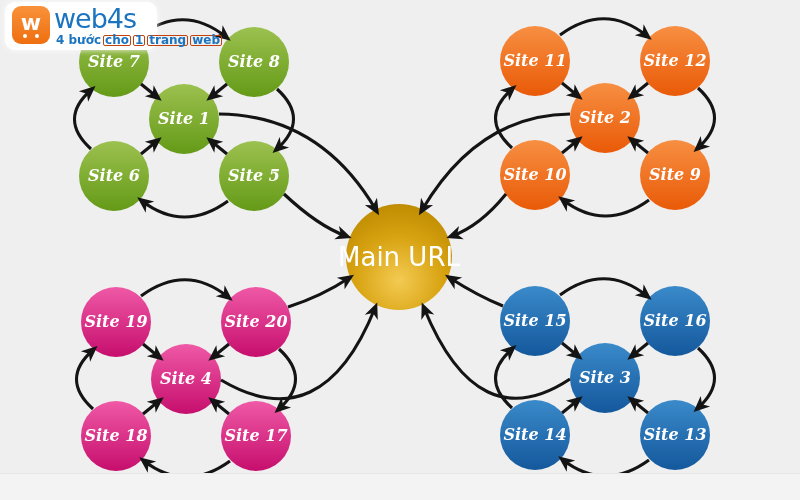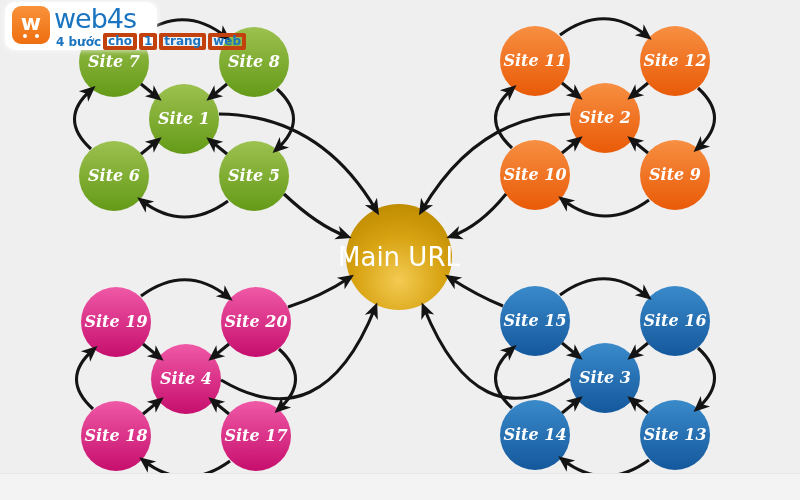--- a/index.html
+++ b/index.html
@@ -51,21 +51,21 @@
   #logo-text{margin-left:4px;display:flex;flex-direction:column;}
   #brand{
     color:#1b74c0;font-weight:normal;font-size:27px;line-height:26px;
     letter-spacing:-1px;font-family:"DejaVu Sans", sans-serif;
   }
   #tagline{
     display:flex;align-items:center;gap:2px;margin-top:1px;margin-left:2px;
     color:#1b74c0;font-size:12px;font-weight:bold;white-space:nowrap;
   }
   #tagline .tag-box{
-    border:4px solid #c2410c;border-radius:2px;padding:0 1px;line-height:9px;
+    border:1px solid #c2410c;border-radius:2px;padding:0 1px;line-height:9px;
   }
 </style>
 </head>
 <body>
 
 <div id="stage">
 
   <svg width="800" height="500" viewBox="0 0 800 500">
     <defs>
       <linearGradient id="gradGreen" x1="0" y1="0" x2="0" y2="1">

